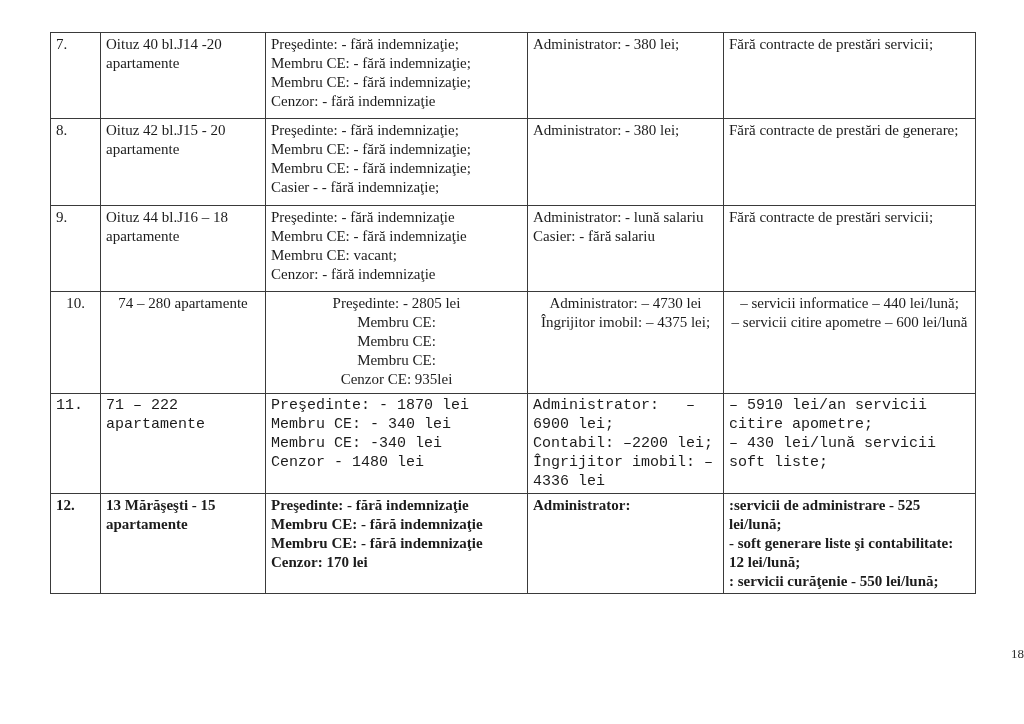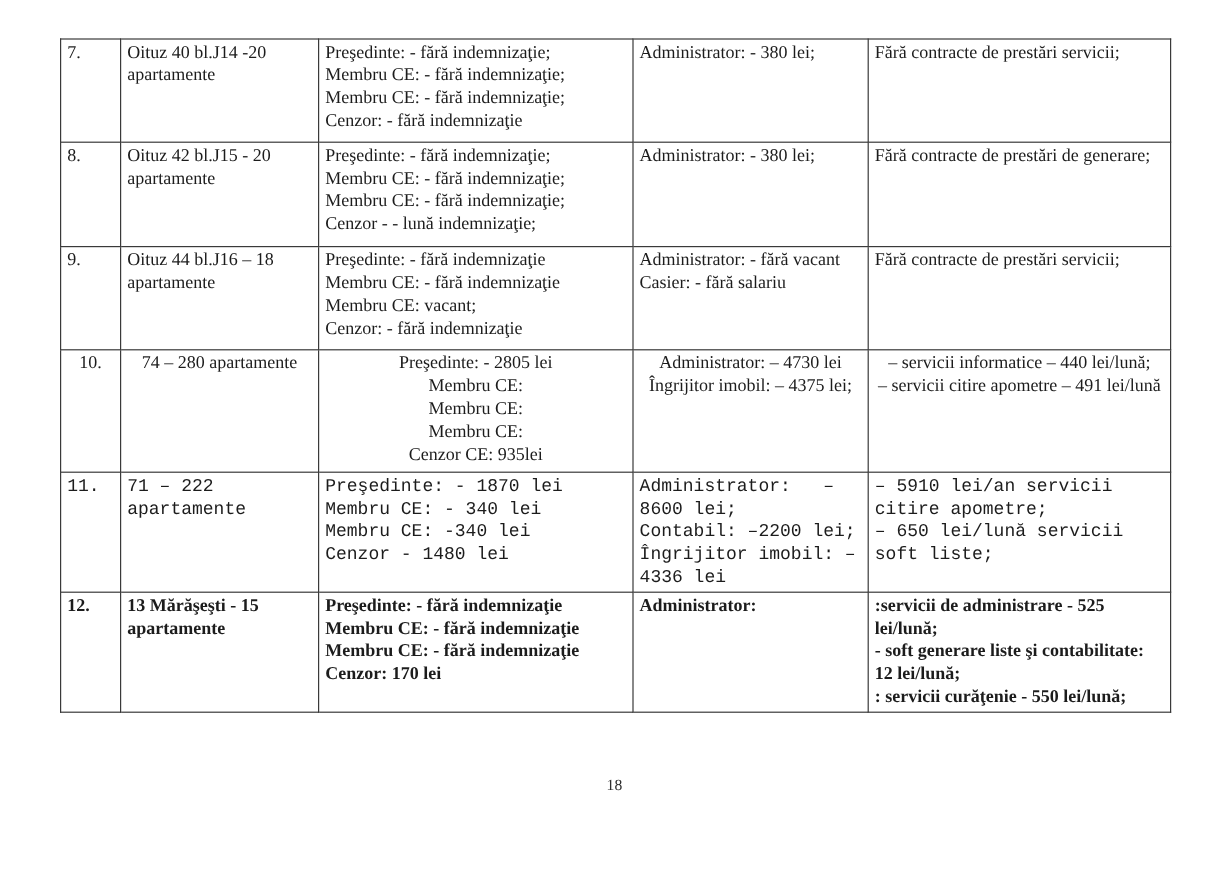--- a/index.html
+++ b/index.html
@@ -37,21 +37,21 @@
   tr.r1 { height: 87px; }
   tr.r2 { height: 86px; }
   tr.r3 { height: 102px; text-align: center; }
   tr.r4 { height: 74px; font-family: Liberation Mono, monospace; }
   tr.r5 { height: 91px; font-weight: bold; }
   .pageno {
     position: absolute;
     top: 646px;
     left: 0;
     width: 1024px;
-    text-align: center;
+    text-align: right;
     font-size: 13px;
     color: #2e2e2e;
   }
 </style>
 </head>
 <body>
 
 <div class="page">
 
   <table class="doc-table">
@@ -89,21 +89,21 @@
         <td>
           <div class="single">8.</div>
         </td>
         <td>
           <div class="single">Oituz 42 bl.J15 - 20 apartamente</div>
         </td>
         <td>
           <div class="ln">Preşedinte: - fără indemnizaţie;</div>
           <div class="ln">Membru CE: - fără indemnizaţie;</div>
           <div class="ln">Membru CE: - fără indemnizaţie;</div>
-          <div class="ln">Cenzor - - lună indemnizaţie;</div>
+          <div class="ln">Casier - - fără indemnizaţie;</div>
         </td>
         <td>
           <div class="ln">Administrator: - 380 lei;</div>
         </td>
         <td>
           <div class="ln">Fără contracte de prestări de generare;</div>
         </td>
       </tr>
 
       <tr class="r2">
@@ -113,21 +113,21 @@
         <td>
           <div class="single">Oituz 44 bl.J16 – 18 apartamente</div>
         </td>
         <td>
           <div class="ln">Preşedinte: - fără indemnizaţie</div>
           <div class="ln">Membru CE: - fără indemnizaţie</div>
           <div class="ln">Membru CE: vacant;</div>
           <div class="ln">Cenzor: - fără indemnizaţie</div>
         </td>
         <td>
-          <div class="ln">Administrator: - fără vacant</div>
+          <div class="ln">Administrator: - lună salariu</div>
           <div class="ln">Casier: - fără salariu</div>
         </td>
         <td>
           <div class="ln">Fără contracte de prestări servicii;</div>
         </td>
       </tr>
 
       <tr class="r3">
         <td>
           <div class="single">10.</div>
@@ -141,45 +141,45 @@
           <div class="ln">Membru CE:</div>
           <div class="ln">Membru CE:</div>
           <div class="ln">Cenzor CE: 935lei</div>
         </td>
         <td>
           <div class="ln">Administrator: – 4730 lei</div>
           <div class="ln">Îngrijitor imobil: – 4375 lei;</div>
         </td>
         <td>
           <div class="ln">– servicii informatice – 440 lei/lună;</div>
-          <div class="ln">– servicii citire apometre – 491 lei/lună</div>
+          <div class="ln">– servicii citire apometre – 600 lei/lună</div>
         </td>
       </tr>
 
       <tr class="r4">
         <td>
           <div class="single">11.</div>
         </td>
         <td>
           <div class="single">71 – 222 apartamente</div>
         </td>
         <td>
           <div class="ln">Preşedinte: - 1870 lei</div>
           <div class="ln">Membru CE: - 340 lei</div>
           <div class="ln">Membru CE: -340 lei</div>
           <div class="ln">Cenzor - 1480 lei</div>
         </td>
         <td>
-          <div class="ln">Administrator:   –8600 lei;</div>
+          <div class="ln">Administrator:   –6900 lei;</div>
           <div class="ln">Contabil: –2200 lei;</div>
           <div class="ln">Îngrijitor imobil: – 4336 lei</div>
         </td>
         <td>
           <div class="ln">– 5910 lei/an servicii citire apometre;</div>
-          <div class="ln">– 650 lei/lună servicii soft liste;</div>
+          <div class="ln">– 430 lei/lună servicii soft liste;</div>
         </td>
       </tr>
 
       <tr class="r5">
         <td>
           <div class="single">12.</div>
         </td>
         <td>
           <div class="single">13 Mărăşeşti - 15 apartamente</div>
         </td>

